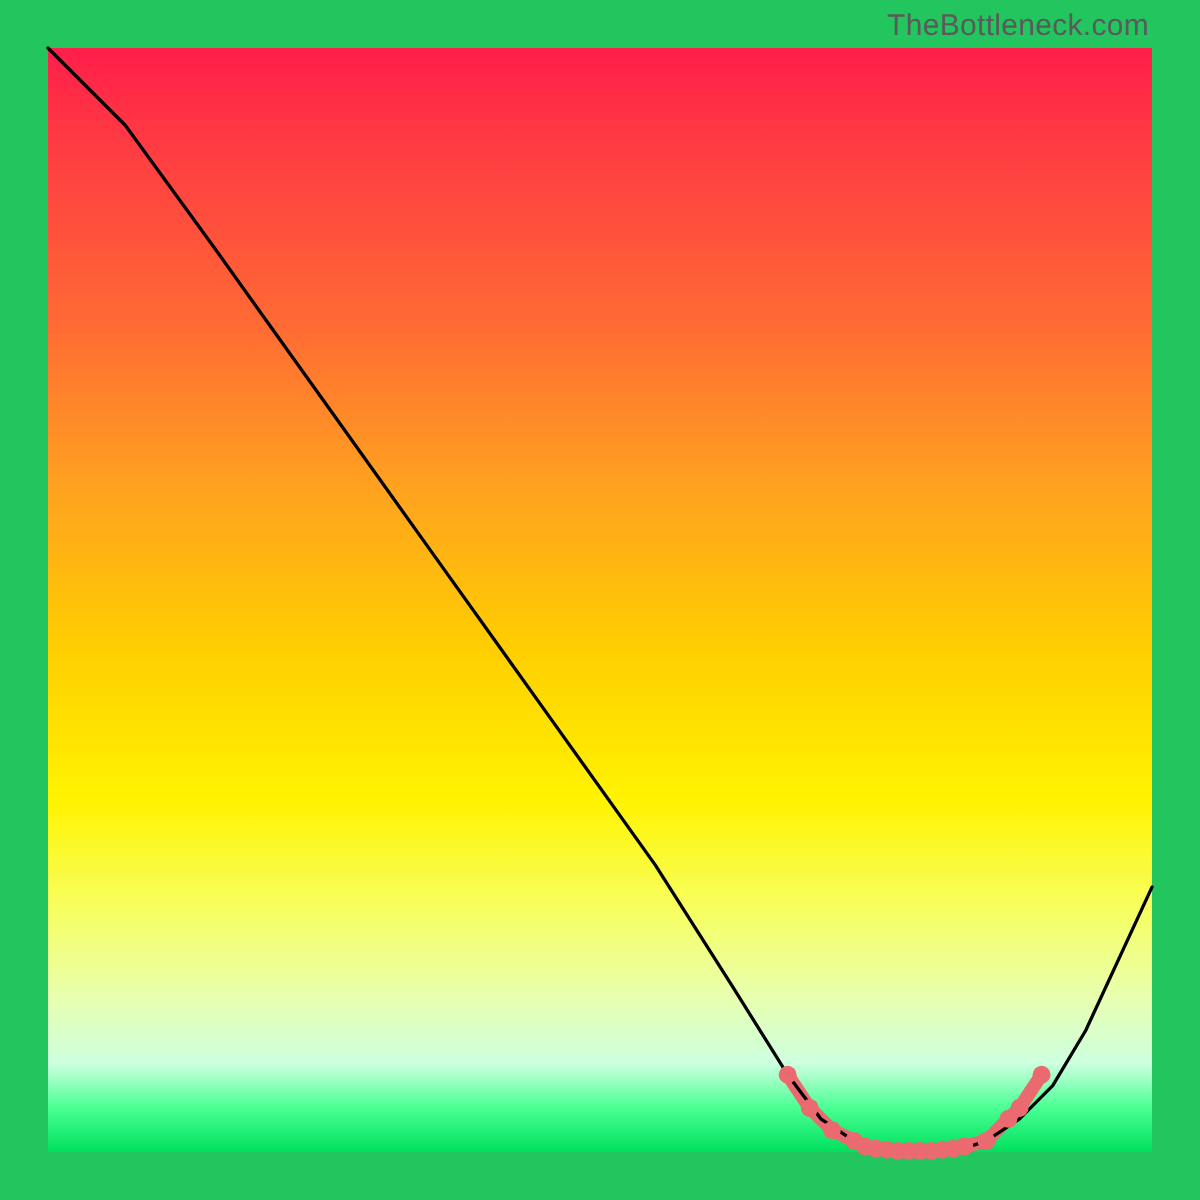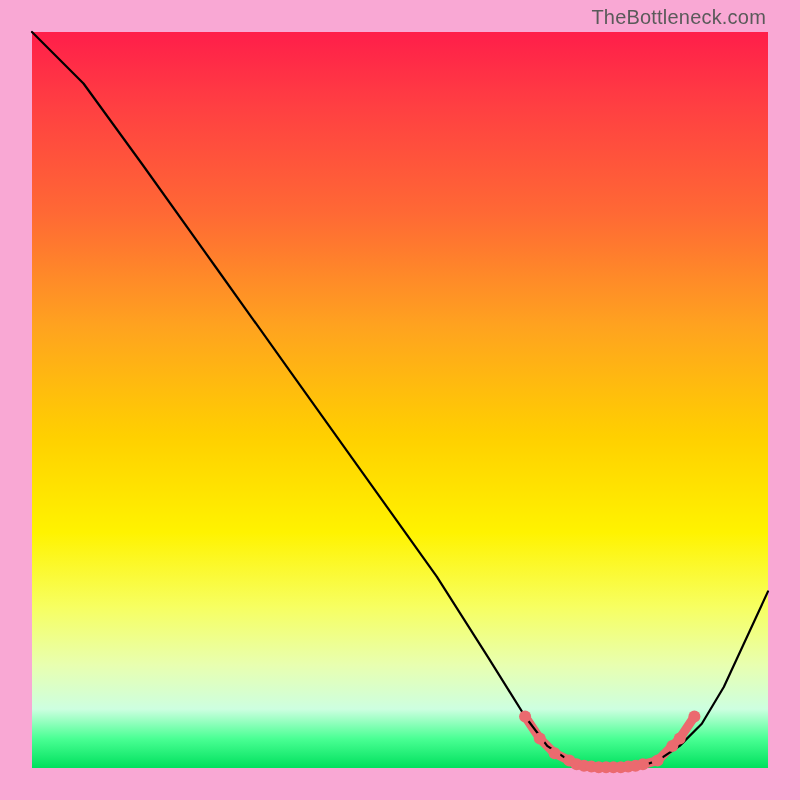--- a/index.html
+++ b/index.html
@@ -10,21 +10,21 @@
     background: #000;
     overflow: hidden;
     font-family: -apple-system, BlinkMacSystemFont, "Segoe UI", Arial, sans-serif;
   }
   .frame {
     position: absolute;
     left: 0;
     top: 0;
     width: 800px;
     height: 800px;
-    background: #f9a8d4;
+    background: #22c55e;
   }
   .plot-area {
     position: absolute;
     left: 32px;
     top: 32px;
     width: 736px;
     height: 736px;
     background: linear-gradient(to bottom,
       #ff1e4a 0%,
       #ff3f42 10%,

